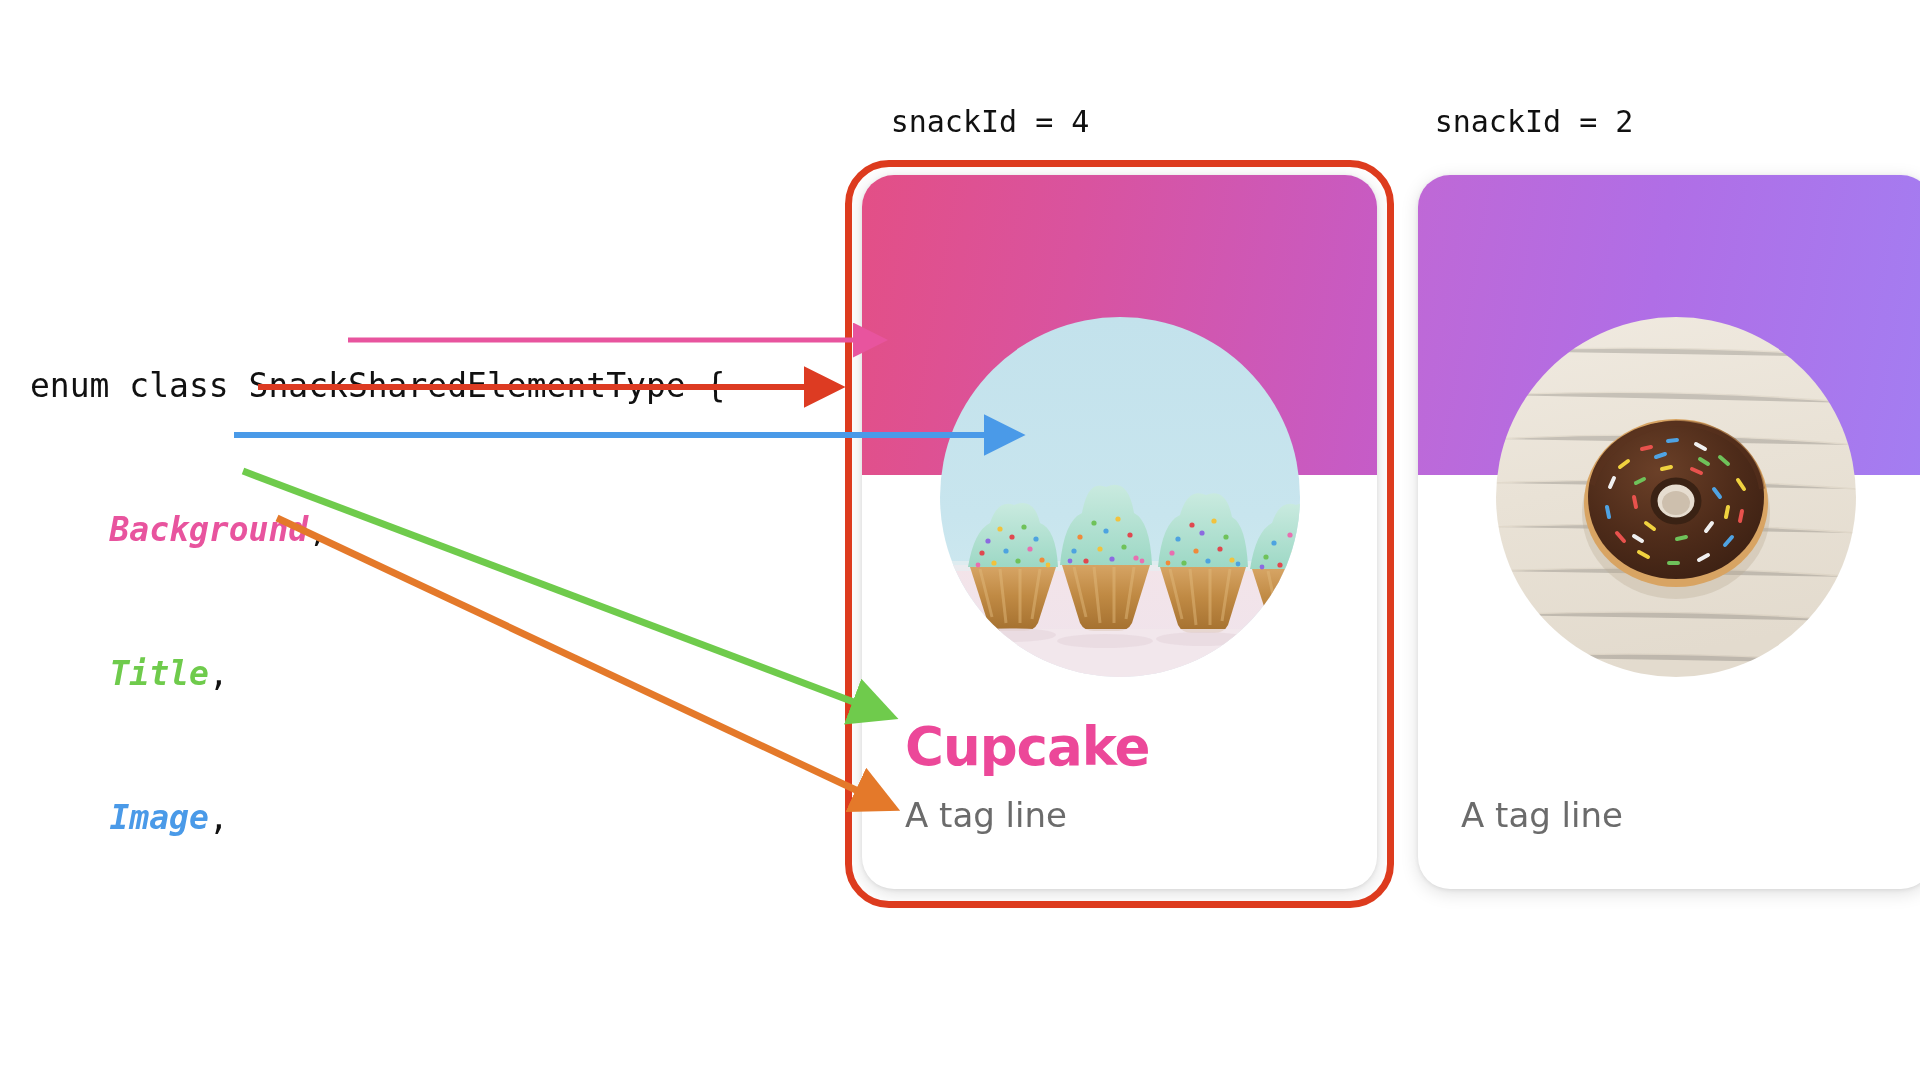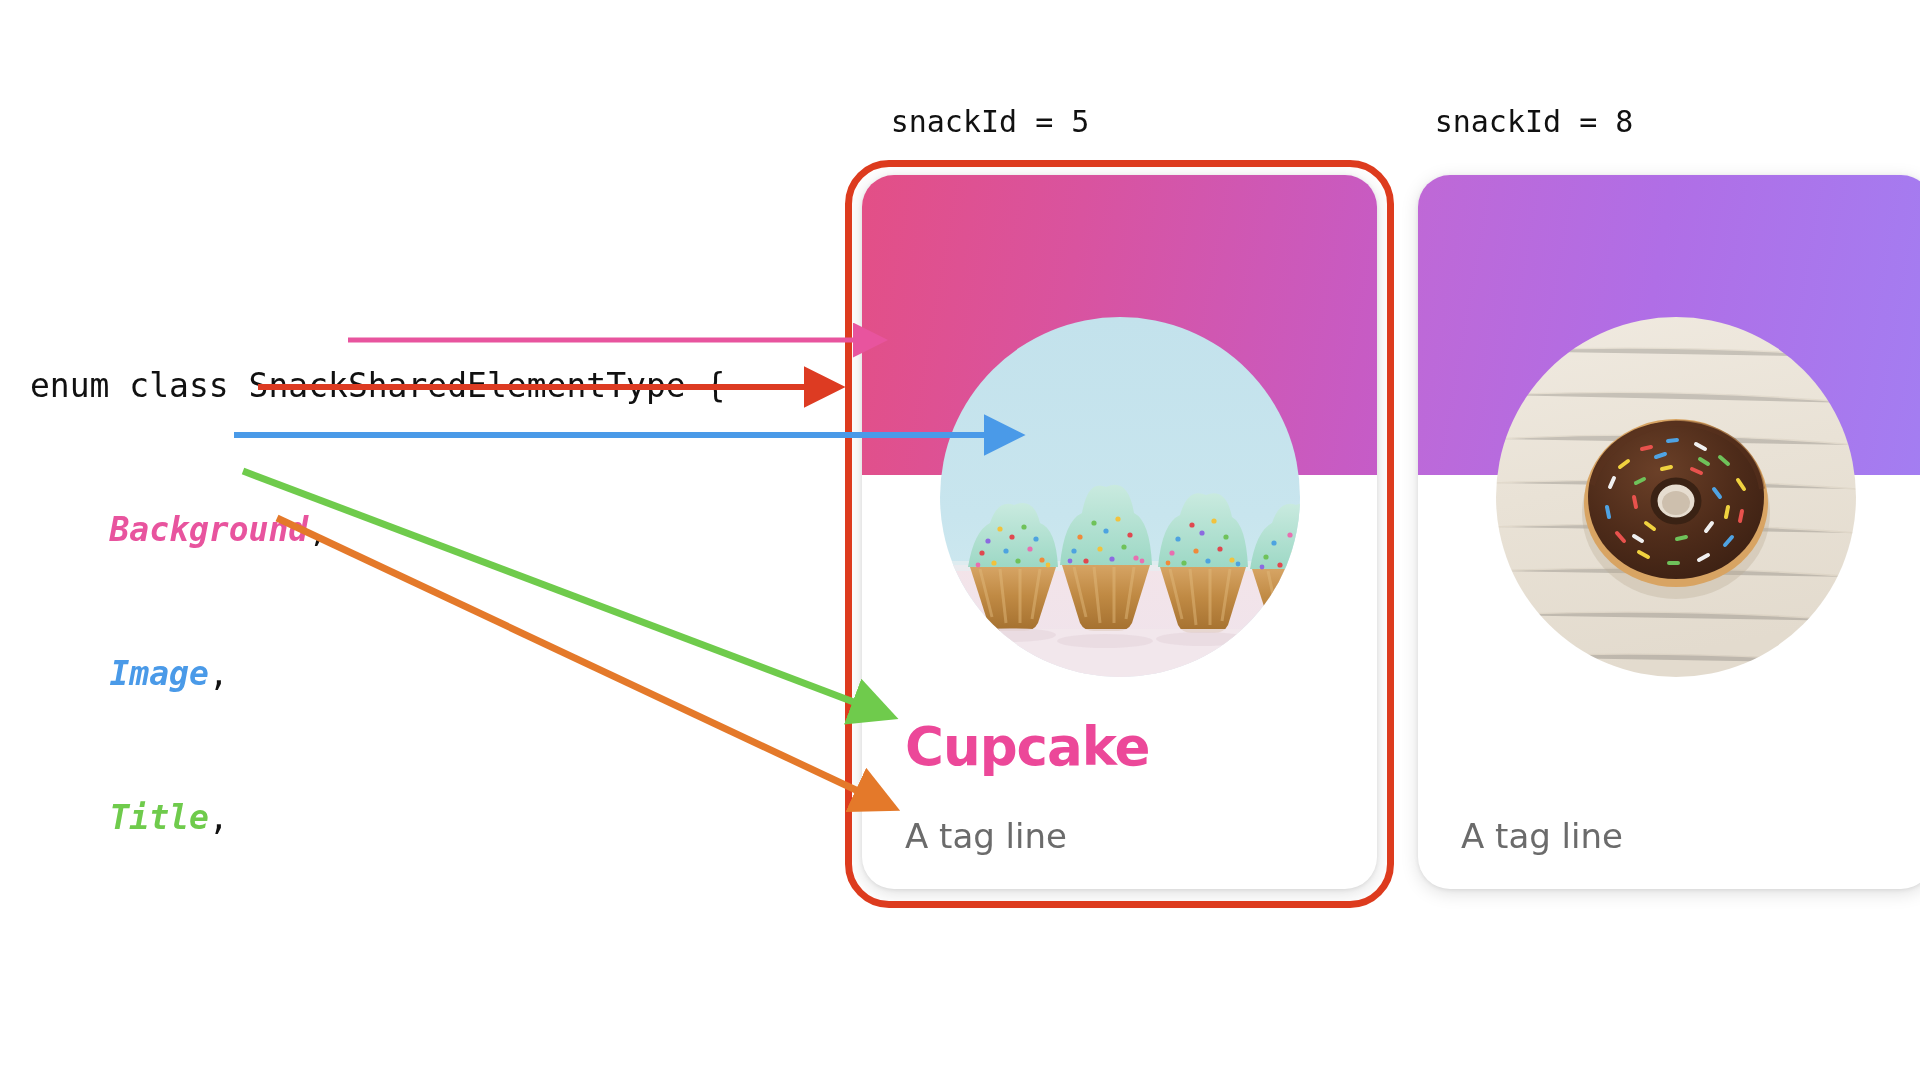--- a/index.html
+++ b/index.html
@@ -71,21 +71,20 @@
   }
   .card-tagline{
     position:absolute;
     left:43px;
     top:618px;
     font-family:"DejaVu Sans","Liberation Sans",sans-serif;
     font-size:34px;
     font-weight:400;
     color:#6b6b6b;
     line-height:44px;
-    margin-top:21px;
   }
 
   
   .highlight-box{
     position:absolute;
     border:7px solid #dd3b1e;
     border-radius:44px;
     box-sizing:border-box;
     pointer-events:none;
   }
@@ -94,29 +93,29 @@
   #arrows{position:absolute;left:0;top:0;width:1920px;height:1080px;pointer-events:none;}
 </style>
 </head>
 <body>
 
 <div id="stage">
 
   <div class="code">
     <span class="ln"><span>enum class SnackSharedElementType {</span></span>
     <span class="ln">    <span class="enum-name" style="color:#e8549e">Background</span><span class="punct">,</span></span>
+    <span class="ln">    <span class="enum-name" style="color:#6fcb4c">Title</span><span class="punct">,</span></span>
     <span class="ln">    <span class="enum-name" style="color:#4a9ae8">Image</span><span class="punct">,</span></span>
-    <span class="ln">    <span class="enum-name" style="color:#6fcb4c">Title</span><span class="punct">,</span></span>
     
     
     
   </div>
 
-  <div class="card-label" style="left:990px;top:104px;transform:translateX(-50%);">snackId = 5</div>
-  <div class="card-label" style="left:1534px;top:104px;transform:translateX(-50%);">snackId = 8</div>
+  <div class="card-label" style="left:990px;top:104px;transform:translateX(-50%);">snackId = 4</div>
+  <div class="card-label" style="left:1534px;top:104px;transform:translateX(-50%);">snackId = 2</div>
 
   <div class="card" style="left:862px;top:175px;">
     <div class="card-bg" style="background:linear-gradient(100deg,#e34f86 0%,#d9539f 40%,#c55cc8 100%);"></div>
 
     <div class="card-img-wrap">
       <svg viewBox="0 0 360 360" preserveAspectRatio="xMidYMid slice" aria-hidden="true">
         <defs>
           <linearGradient id="skyG" x1="0" y1="0" x2="0" y2="1">
             <stop offset="0%" stop-color="#c3e2ec"></stop>
             <stop offset="55%" stop-color="#c8e5ee"></stop>

